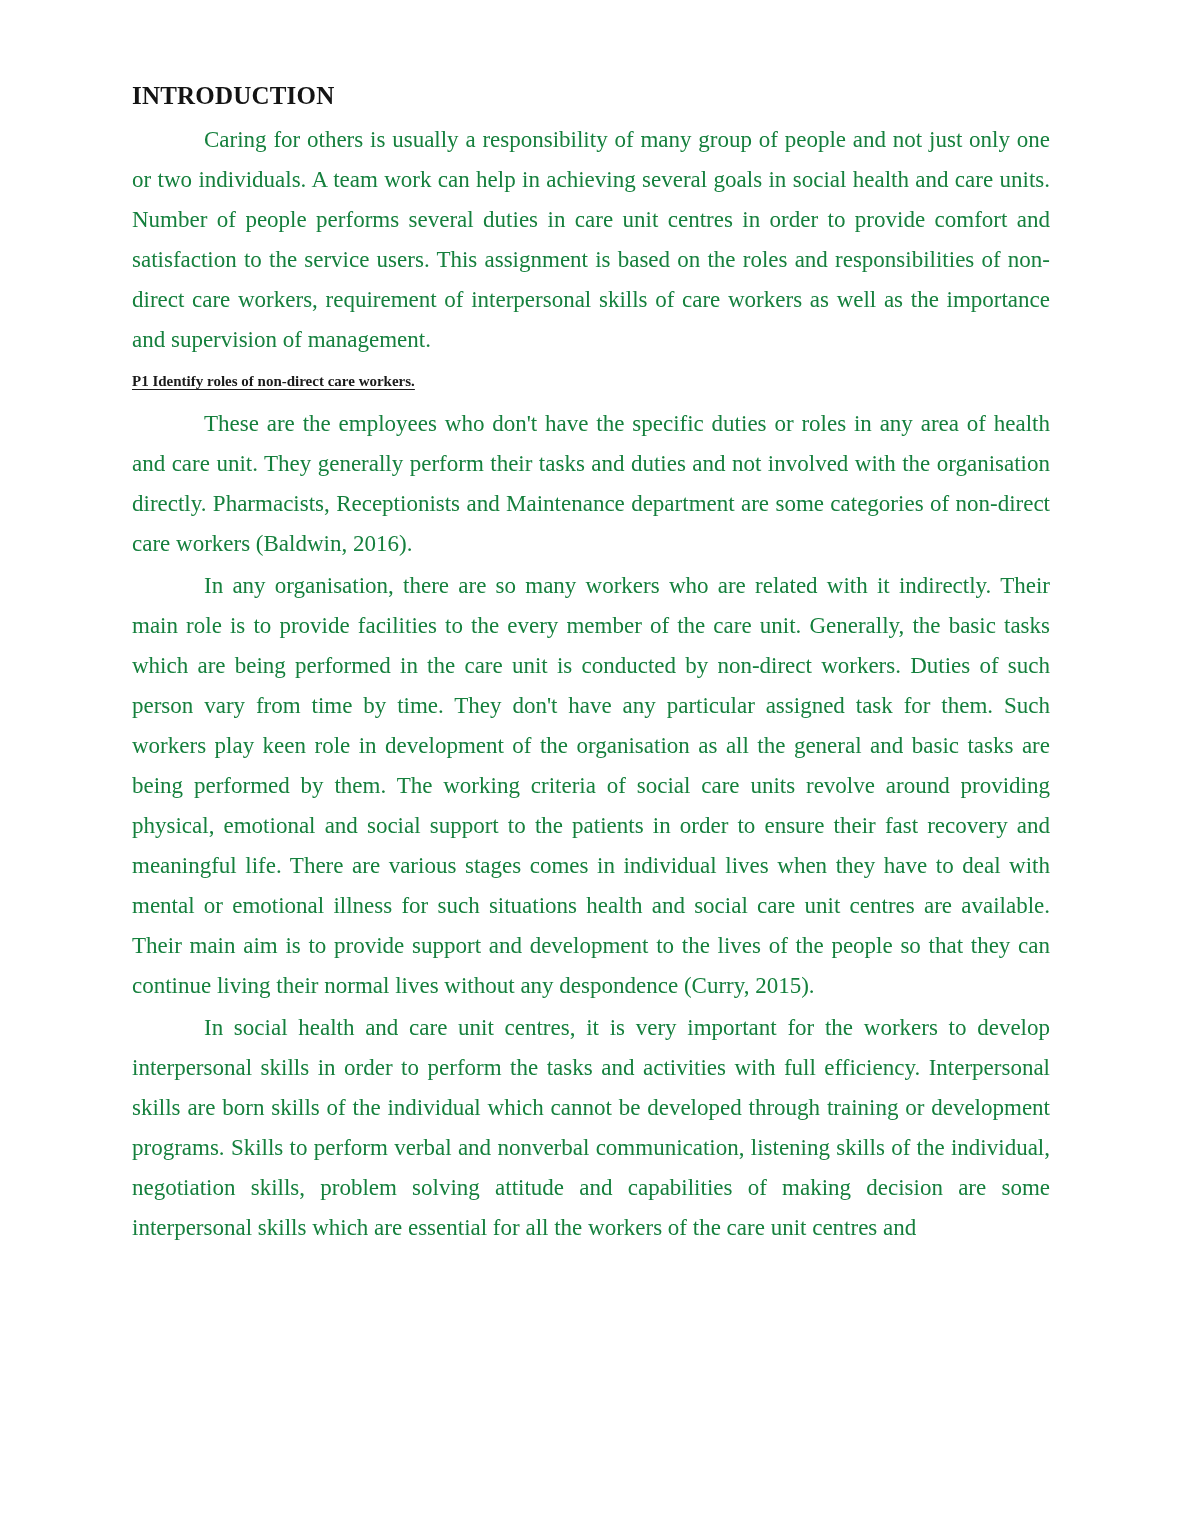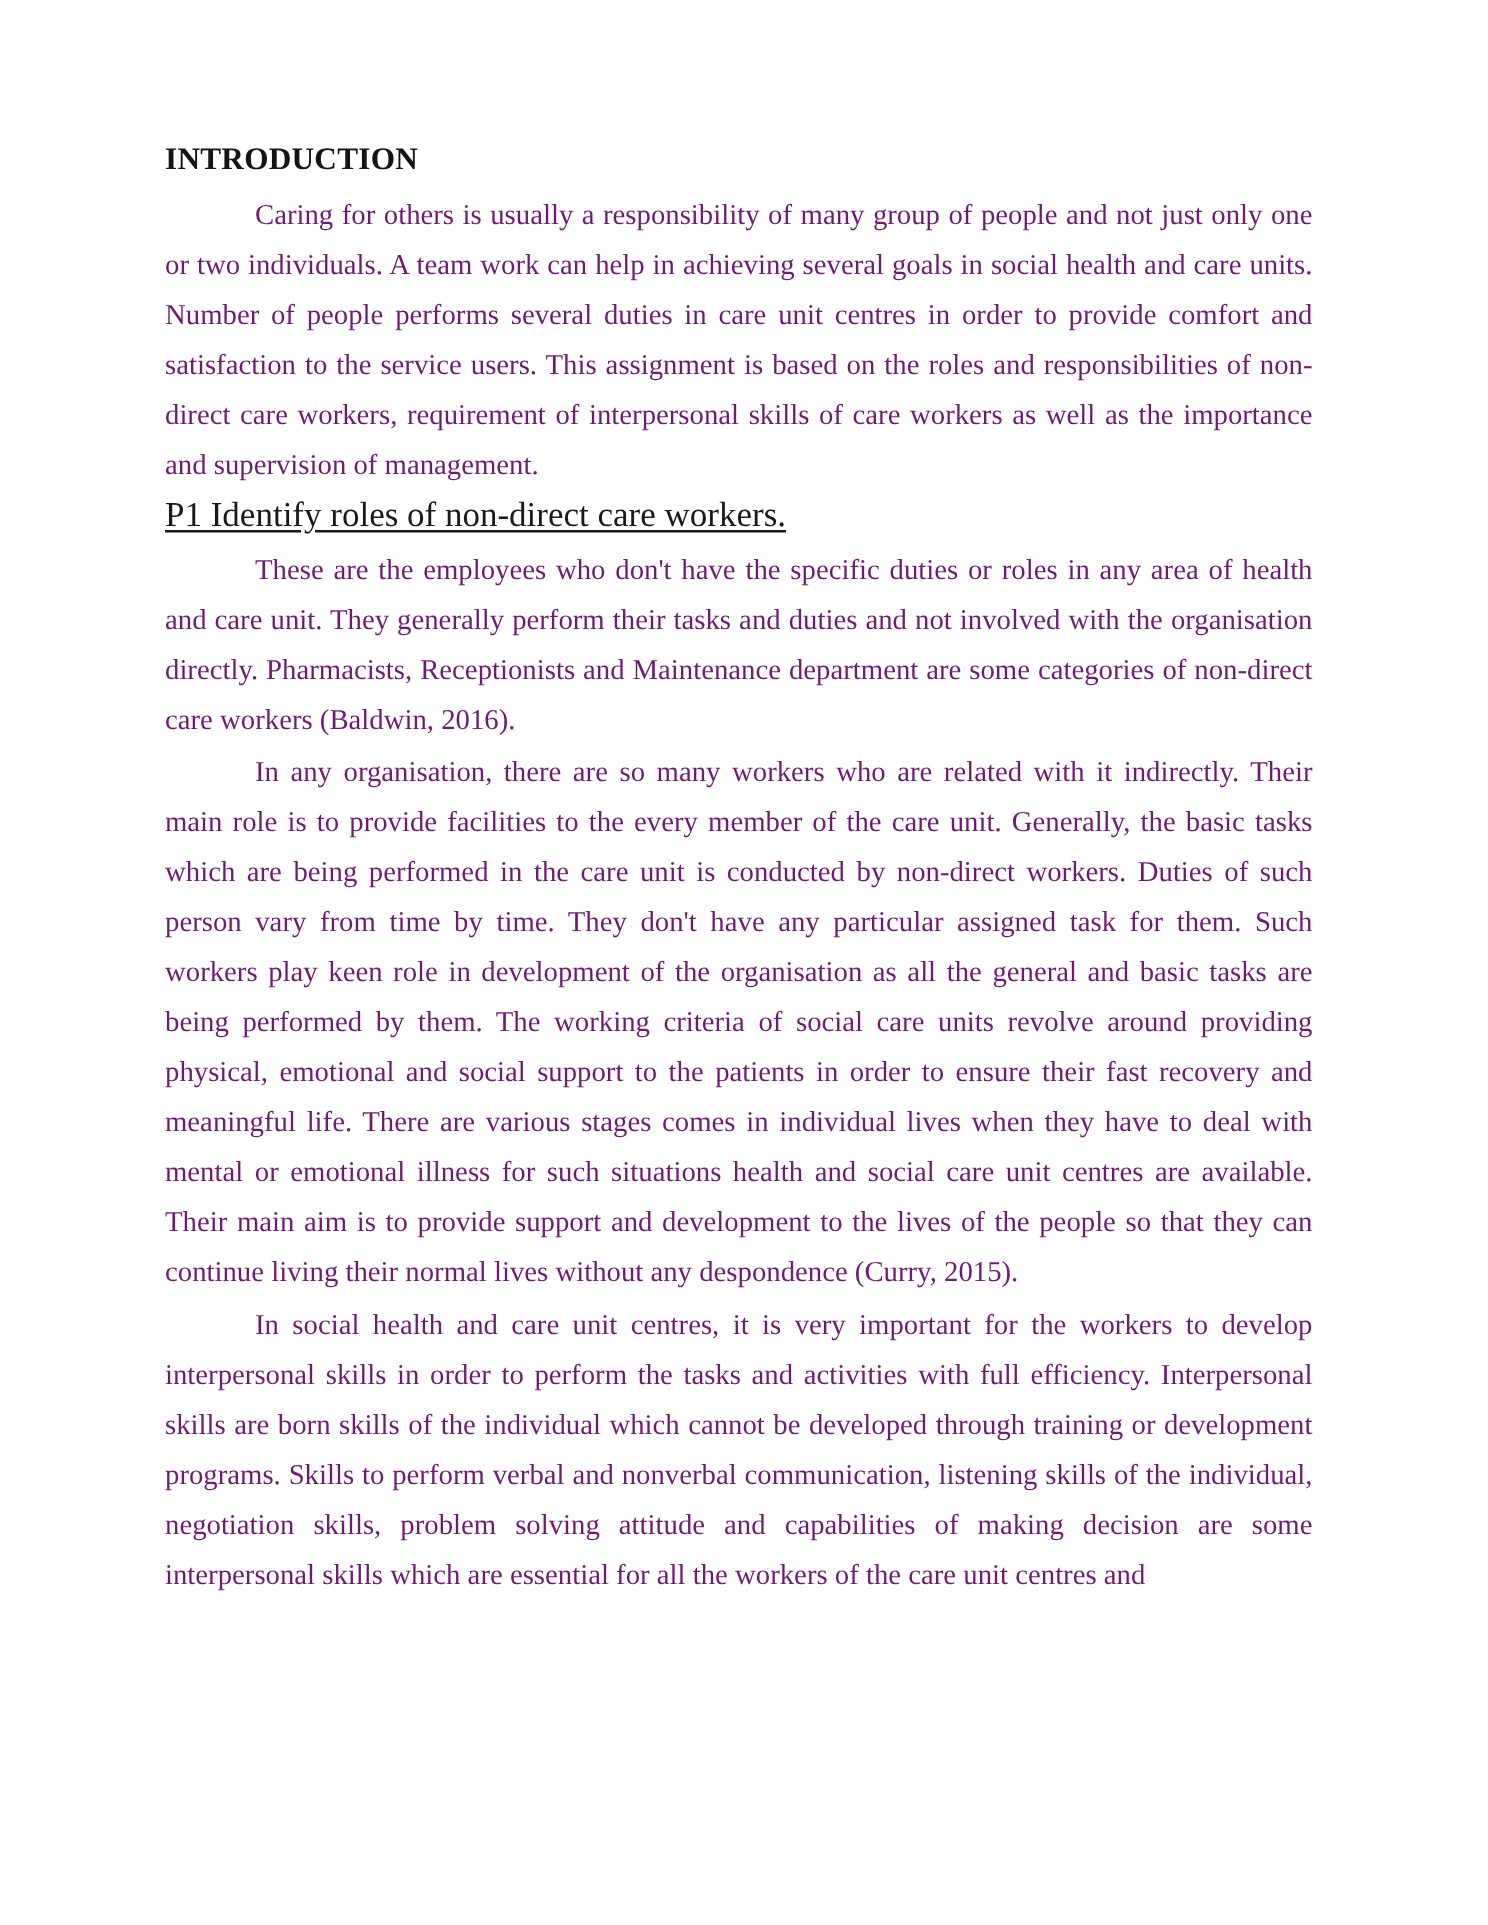--- a/index.html
+++ b/index.html
@@ -14,21 +14,21 @@
     font-family: "Liberation Serif", "DejaVu Serif", serif;
     color: #1a1a1a;
     -webkit-font-smoothing: antialiased;
   }
   .page {
     position: relative;
     width: 1106px;
     height: 1540px;
     background: #ffffff;
     box-sizing: border-box;
-    padding: 112px 140px 0 132px;
+    padding: 80px 140px 0 132px;
   }
   .content {
     width: 918px;
   }
 
   h1.doc-heading {
     font-size: 25px;
     font-weight: bold;
     line-height: 32px;
     margin: 0 0 8px 0;
@@ -37,38 +37,38 @@
   }
   h2.task-heading {
     font-size: 26px;
     font-weight: bold;
     line-height: 34px;
     margin: 6px 0 8px 0;
     letter-spacing: 0.2px;
     color: #141414;
   }
   p.sub-heading {
-    font-size: 28px;
-    font-weight: normal;
+    font-size: 15px;
+    font-weight: bold;
     line-height: 34px;
     margin: 4px 0 6px 0;
     color: #1a1a1a;
   }
   p.sub-heading span.ul {
     text-decoration: underline;
     text-underline-offset: 3px;
   }
   p.body-par {
     font-size: 23px;
     line-height: 40px;
     margin: 0 0 2px 0;
     text-align: justify;
     text-justify: inter-word;
     text-indent: 72px;
-    color: #701a75;
+    color: #15803d;
     hyphens: none;
   }
   p.body-par:last-child {
     margin-bottom: 12px;
   }
 </style>
 </head>
 <body>
 
 <div class="page">

